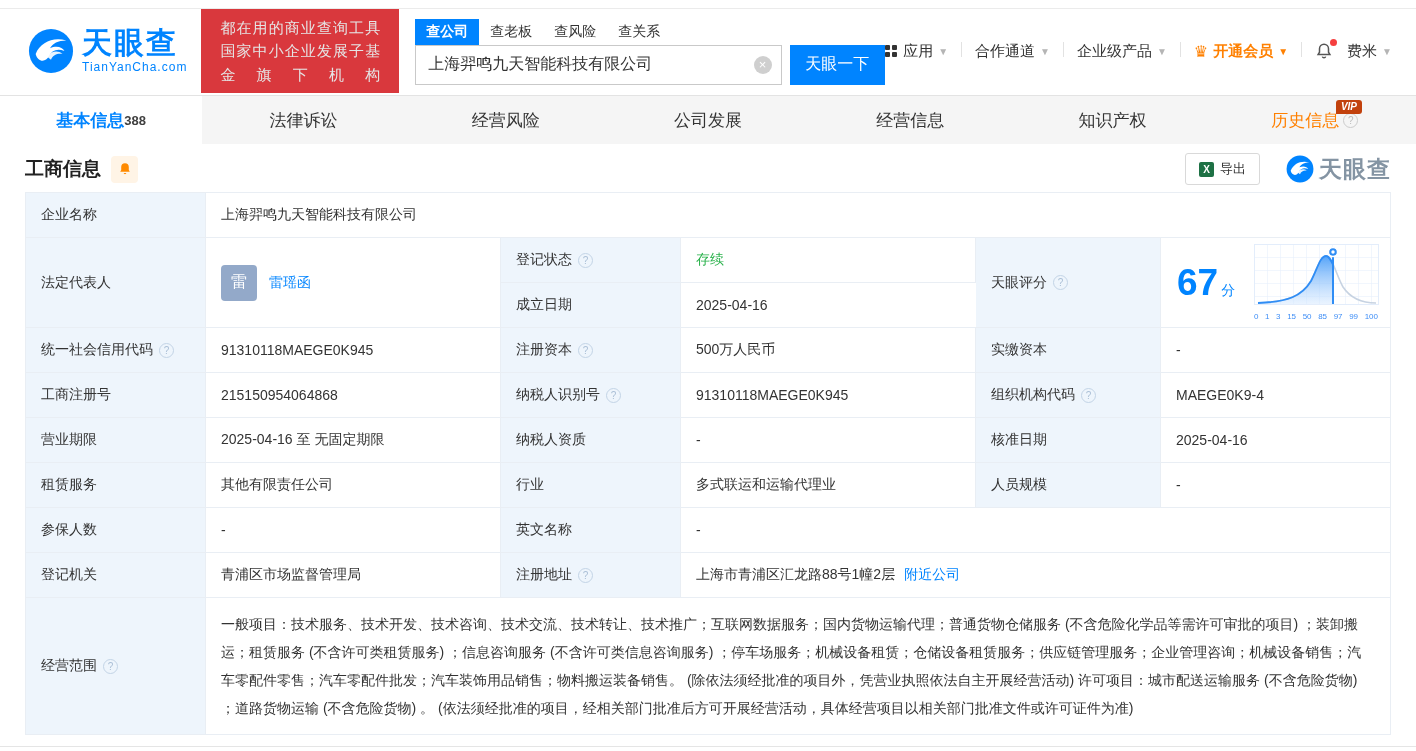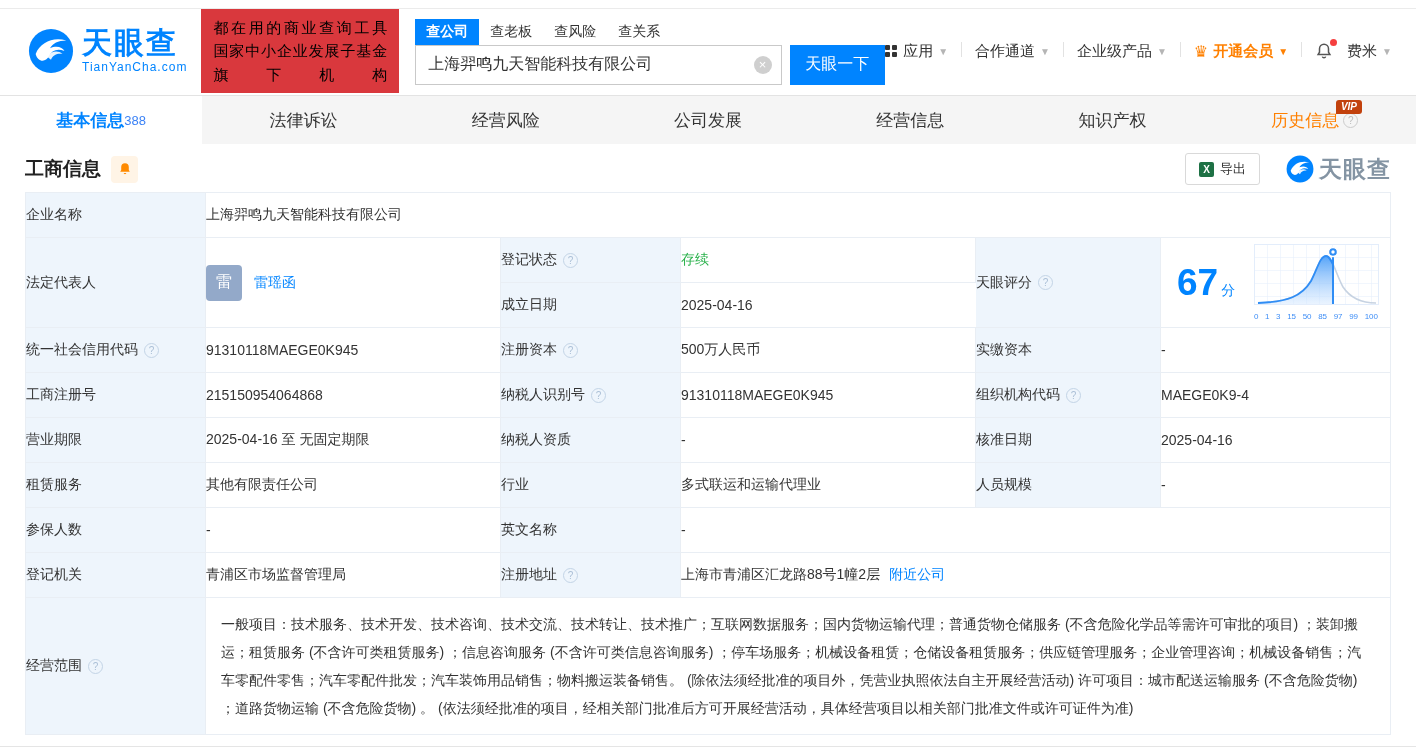--- a/index.html
+++ b/index.html
@@ -11,21 +11,21 @@
   }
   .top-strip { height:9px; border-bottom:1px solid #ebebeb; }
 
   
   .header { display:flex; align-items:center; padding:8px 20px 10px 28px; height:86px; }
   .logo { display:flex; align-items:center; cursor:pointer; }
   .logo-icon { width:46px; height:46px; flex:none; }
   .logo-text { margin-left:8px; }
   .logo-cn { font-size:30px; font-weight:bold; color:#0084ff; letter-spacing:2px; line-height:30px; }
   .logo-en { font-size:12px; color:#0084ff; letter-spacing:1px; margin-top:2px; }
-  .slogan { background:#d9383d; color:#000000; margin-left:14px; padding:7px 12px; font-size:15px; line-height:1.55; width:218px; }
+  .slogan { background:#d9383d; color:#e5e5e5; margin-left:14px; padding:7px 19px; font-size:15px; line-height:1.55; width:218px; }
   .slogan div { text-align:justify; text-align-last:justify; }
 
   .search-area { margin-left:16px; width:470px; }
   .search-tabs { display:flex; align-items:flex-end; height:27px; }
   .stab { font-size:14px; color:#333; padding:4px 11px; cursor:pointer; }
   .stab.active { background:#0084ff; color:#fff; font-weight:bold; }
   .search-row { display:flex; }
   .search-box { position:relative; width:368px; }
   .search-box input {
     width:100%; height:40px; border:1px solid #c9c9c9; outline:none;
@@ -47,21 +47,21 @@
   .menu-vip .caret { color:#ff8000; }
   .crown { color:#ff8000; font-size:16px; margin-right:5px; font-weight:normal; }
   .bell-wrap { position:relative; margin-right:14px; }
   .bell-svg { display:block; }
   .red-dot { position:absolute; top:-3px; right:-4px; width:7px; height:7px; background:#f53f3f; border-radius:50%; }
 
   
   .tabs { display:grid; grid-template-columns:repeat(7,1fr); background:#f5f5f5; border-top:1px solid #e3e3e3; height:49px; }
   .tab { display:flex; align-items:center; justify-content:center; font-size:17px; color:#333; cursor:pointer; position:relative; }
   .tab.active { background:#fff; color:#0084ff; font-weight:bold; }
-  .tab-count { font-size:13px; font-weight:normal; color:#3b82f6; }
+  .tab-count { font-size:13px; font-weight:bold; color:#404040; }
   .tab-history { color:#ff8000; }
   .vip-badge { position:absolute; top:4px; right:54px; background:#c2410c; color:#fff; font-size:10px; font-style:italic;
     font-weight:bold; padding:1px 5px; border-radius:3px 3px 3px 0; line-height:12px; }
 
   
   .section-head { display:flex; align-items:center; padding:12px 25px 10px; height:48px; }
   .section-title { font-size:19px; font-weight:bold; color:#222; }
   .bell-btn { width:27px; height:27px; background:#fff4e6; border:none; border-radius:4px; margin-left:10px;
     display:flex; align-items:center; justify-content:center; cursor:pointer; }
   .head-right { margin-left:auto; display:flex; align-items:center; }
@@ -69,21 +69,21 @@
     padding:6px 13px; font-size:13px; color:#333; cursor:pointer; font-family:inherit; }
   .xls-icon { width:15px; height:15px; background:#1e7145; color:#fff; font-size:10px; font-weight:bold;
     line-height:15px; text-align:center; border-radius:2px; margin-right:6px; }
   .wm-logo { display:flex; align-items:center; margin-left:26px; }
   .wm-logo .logo-icon { width:28px; height:28px; }
   .wm-text { font-size:23px; font-weight:bold; color:#8494a3; margin-left:5px; letter-spacing:1px; }
 
   
   .biz-table { margin:0 25px; border:1px solid #e9eef4; }
   .trow { display:grid; grid-template-columns:180px 295px 180px 295px 185px 1fr; }
-  .cell { border-bottom:1px solid #e9eef4; border-right:1px solid #e9eef4; padding:10px 0;
+  .cell { border-bottom:1px solid #e9eef4; border-right:1px solid #e9eef4; padding:10px 15px;
     font-size:14px; display:flex; align-items:center; min-height:45px; background:#fff; }
   .trow .cell:last-child, .row-rep .score-val { border-right:none; }
   .lbl { background:#eef5fc; color:#333; }
   .last-row .cell { border-bottom:none; }
   .qmark { display:inline-block; width:15px; height:15px; border:1px solid #c3d4e6; border-radius:50%;
     color:#aabfd6; font-size:10px; line-height:13px; text-align:center; margin-left:6px; flex:none; cursor:pointer; }
   .qmark.gray { border-color:#ccc; color:#bbb; margin-left:4px; }
   a.blue { color:#0084ff; text-decoration:none; cursor:pointer; }
   .green { color:#2bb24c; }
   .avatar { width:36px; height:36px; background:#93a9c9; border-radius:4px; color:#fff; font-size:16px;

